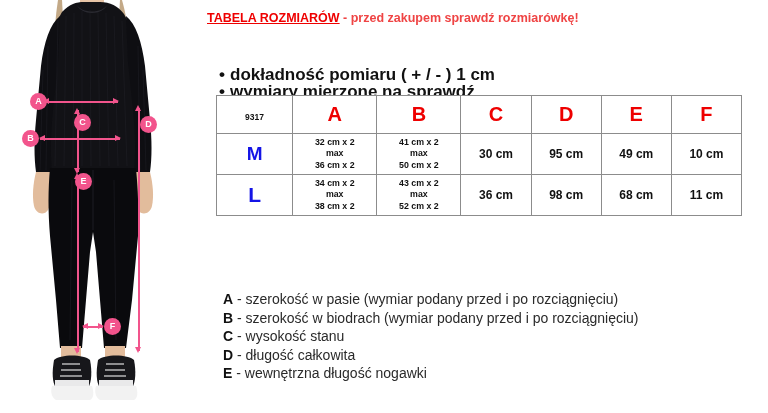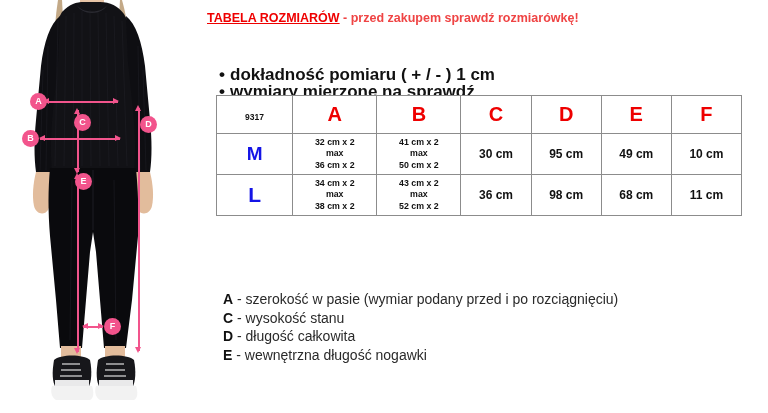--- a/index.html
+++ b/index.html
@@ -342,17 +342,18 @@
         <td class="cell-num">98 cm</td>
         <td class="cell-num">68 cm</td>
         <td class="cell-num">11 cm</td>
       </tr>
 
     </tbody>
   </table>
 
   <div id="legend">
     <div class="lg-row"><span class="lg-key">A</span><span> - szerokość w pasie (wymiar podany przed i po rozciągnięciu)</span></div>
+    <div class="lg-row"><span class="lg-key">B</span><span> - szerokość w biodrach (wymiar podany przed i po rozciągnięciu)</span></div>
     <div class="lg-row"><span class="lg-key">C</span><span> - wysokość stanu</span></div>
     <div class="lg-row"><span class="lg-key">D</span><span> - długość całkowita</span></div>
     <div class="lg-row"><span class="lg-key">E</span><span> - wewnętrzna długość nogawki</span></div>
   </div>
 </div>
 
 </body></html>

